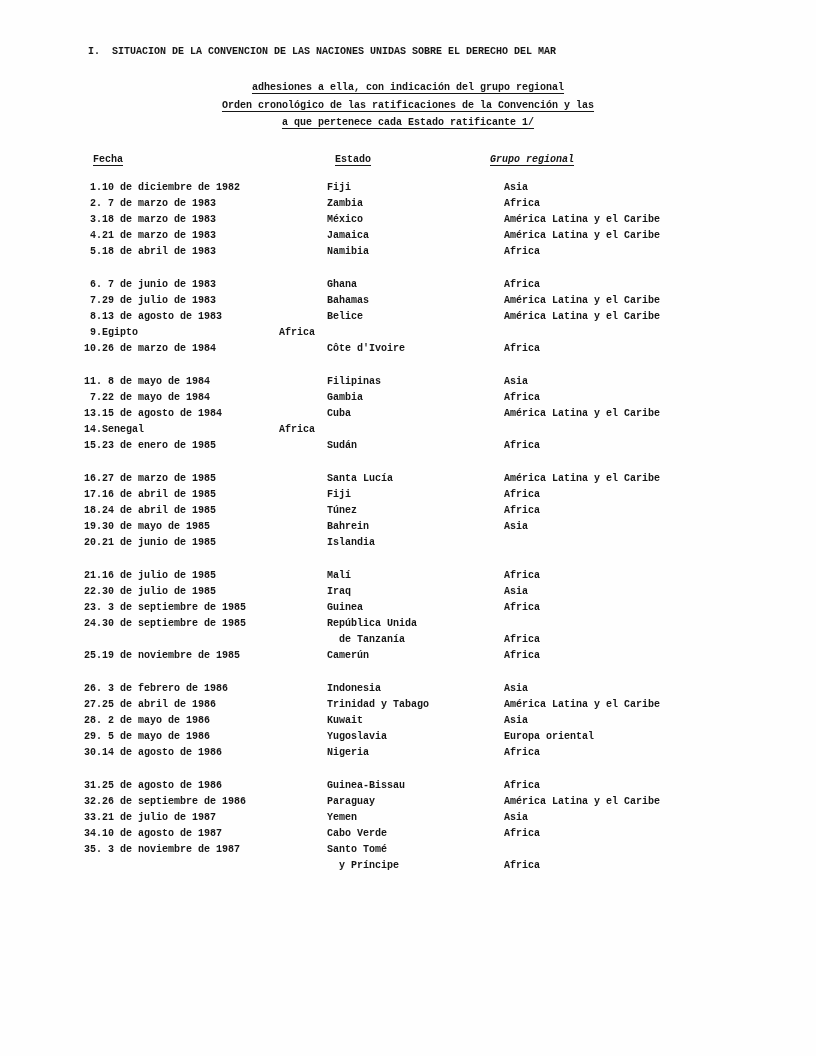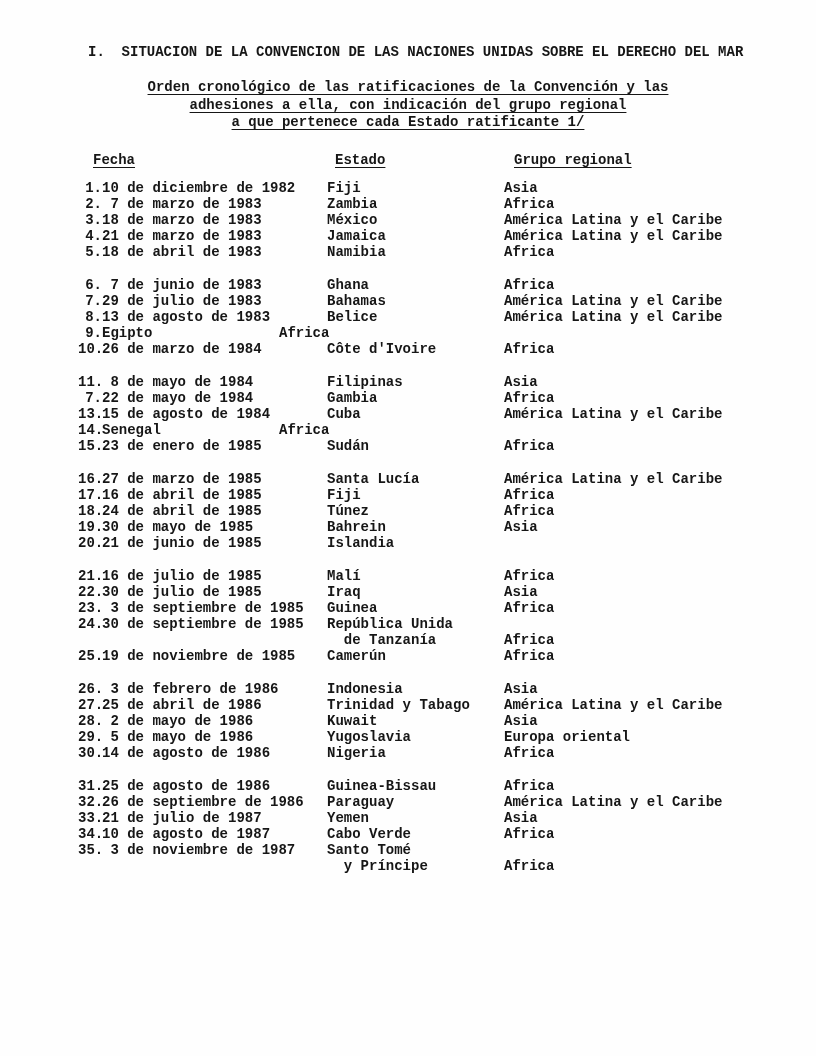--- a/index.html
+++ b/index.html
@@ -9,21 +9,21 @@
   }
   .page {
     position: relative;
     width: 816px;
     height: 1056px;
     margin: 0 auto;
     background: #fefefe;
     color: #161616;
     font-family: "Liberation Mono", "DejaVu Sans Mono", monospace;
     font-weight: bold;
-    font-size: 14px;
+    font-size: 10px;
     line-height: 16px;
     overflow: hidden;
   }
   .title {
     position: absolute;
     left: 88px;
     top: 44px;
     white-space: pre;
   }
   .subtitle {
@@ -44,21 +44,21 @@
   }
   .col-header {
     position: absolute;
     top: 152px;
     text-decoration: underline;
     text-underline-offset: 3px;
     white-space: pre;
   }
   .h-fecha  { left: 93px; }
   .h-estado { left: 335px; }
-  .h-grupo  { left: 514px; }
+  .h-grupo  { left: 490px; font-style: italic; }
   .tbody {
     position: absolute;
     top: 180px;
     left: 78px;
     right: 20px;
   }
   .row {
     display: flex;
     align-items: flex-start;
   }
@@ -90,22 +90,22 @@
   }
 </style>
 </head>
 <body>
 
 <div class="page">
 
   <div class="title">I.  SITUACION DE LA CONVENCION DE LAS NACIONES UNIDAS SOBRE EL DERECHO DEL MAR</div>
 
   <div class="subtitle">
+    <span class="sub-line"><span>adhesiones a ella, con indicación del grupo regional</span></span>
     <span class="sub-line"><span>Orden cronológico de las ratificaciones de la Convención y las</span></span>
-    <span class="sub-line"><span>adhesiones a ella, con indicación del grupo regional</span></span>
     <span class="sub-line"><span>a que pertenece cada Estado ratificante 1/</span></span>
   </div>
 
   <span class="col-header h-fecha">Fecha</span>
   <span class="col-header h-estado">Estado</span>
   <span class="col-header h-grupo">Grupo regional</span>
 
   <div class="tbody" id="rows">
       <div class="row">
         <div class="c-num">1.</div>

